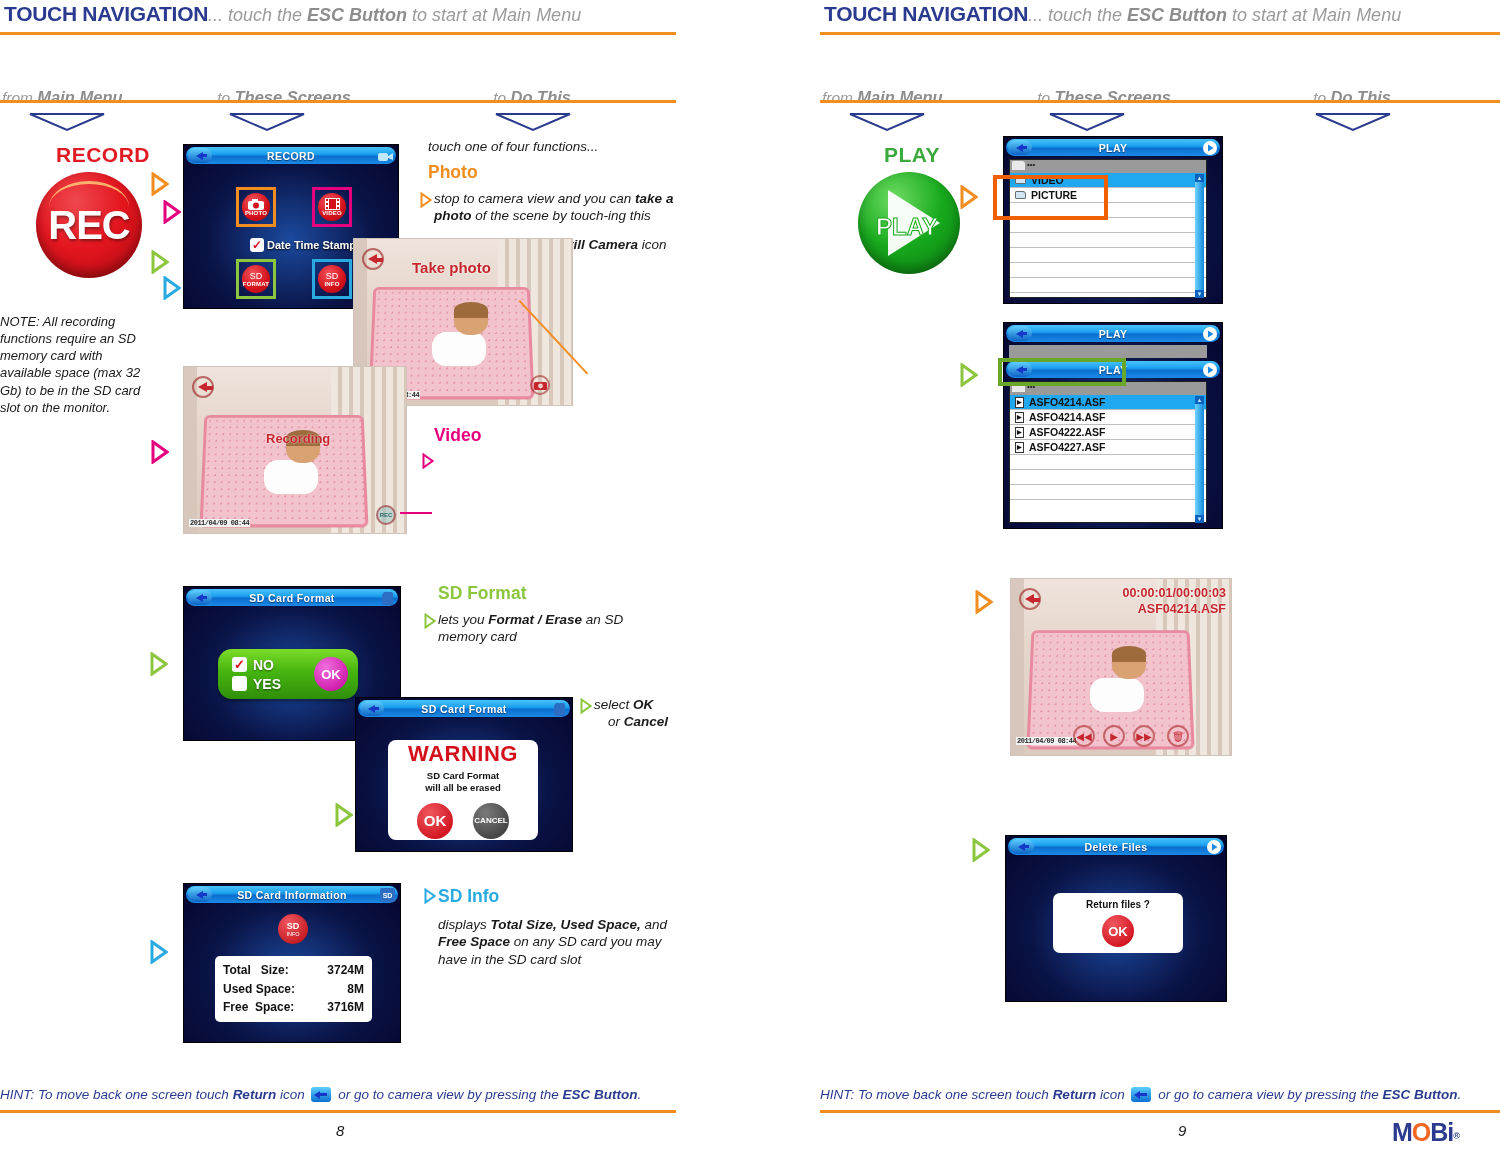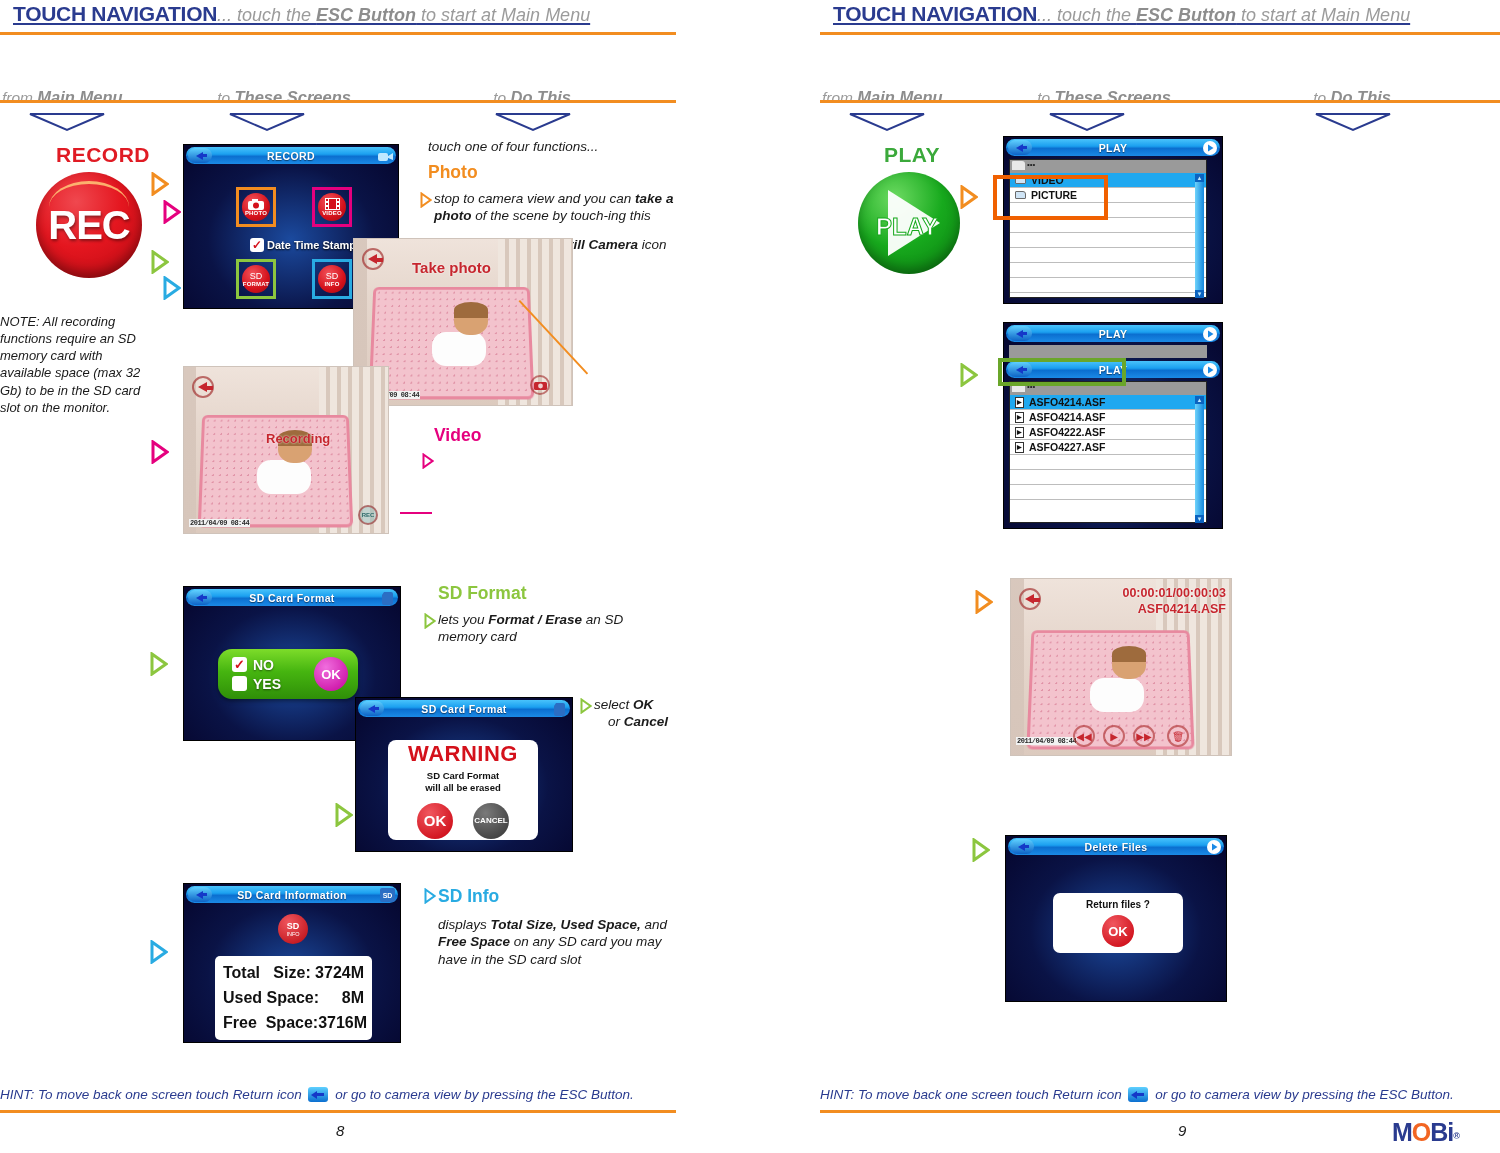--- a/index.html
+++ b/index.html
@@ -9,21 +9,21 @@
     font-family: "Liberation Sans", sans-serif;
     overflow: hidden;
     position: relative;
   }
   .page { position: absolute; top: 0; height: 1153px; }
   .page-left  { left: 0;   width: 700px; }
   .page-right { left: 820px; width: 680px; }
 
   
   .hdr-title { font-size: 21px; font-weight: bold; color: #2a3b8f;
-               letter-spacing: -0.3px; white-space: nowrap; padding-left: 13px; text-decoration: underline; }
+               letter-spacing: -0.3px; white-space: nowrap; padding-left: 4px; }
   .hdr-title .sub { font-weight: normal; font-style: italic; color: #9b9b9b;
                     font-size: 18px; letter-spacing: 0; }
   .hdr-title .sub b { color: #8d8d8d; font-weight: bold; font-style: italic; }
   .rule-orange { height: 3px; background: #f28d20; width: 100%; }
   .hdr-cols { position: relative; height: 52px; margin-top: 44px; }
   .hdr-col { position: absolute; font-style: italic; font-size: 15.5px; color: #9b9b9b; }
   .hdr-col b { color: #8d8d8d; font-size: 16.5px; }
   .chev { position: absolute; top: 24px; width: 78px; height: 20px; }
 
   
@@ -145,21 +145,21 @@
     background: radial-gradient(circle at 35% 28%, #7a7a7a, #333);
     display:flex;align-items:center;justify-content:center;color:#fff;font-weight:bold;font-size:8px;}
 
   
   .sdinfo-badge { position:absolute; width:30px;height:30px;border-radius:50%;
     background: radial-gradient(circle at 35% 28%, #f0565e, #b80910);
     display:flex;flex-direction:column;align-items:center;justify-content:center;color:#fff;}
   .sdinfo-badge b { font-size:9px; line-height:1; }
   .sdinfo-badge i { font-size:5.5px; font-style:normal; }
   .sdtable { position:absolute; background:#fff; border-radius:5px; padding:5px 8px; }
-  .sdtable .r { display:flex; justify-content:space-between; font-size:16px;
+  .sdtable .r { display:flex; justify-content:space-between; font-size:12px;
     font-weight:bold; color:#111; line-height:1.55; }
   .sdtable .r span:first-child { white-space:pre; }
 
   
   .plist { position:absolute; background:#fff; border:1px solid #222; }
   .plist .hdrrow { height:13px; background:#9a9a9a; position:relative; }
   .plist .hdrrow .fold { position:absolute; left:2px; top:1px; width:13px;height:9px;
     background:#e9e9e9; border-radius:1px 3px 0 0; }
   .plist .hdrrow .dots { position:absolute; left:17px; top:5px; font-size:8px; color:#222; line-height:0;}
   .plist .r { height:15px; border-bottom:1px solid #bdbdbd; display:flex; align-items:center;
@@ -190,21 +190,21 @@
   .txt b { font-weight:bold; font-style:italic; }
   .hd { position:absolute; font-weight:bold; font-size:17.5px; }
   .hd.orange { color:#f28d20; }
   .hd.pink   { color:#e5007e; }
   .hd.green  { color:#8cc63f; }
   .hd.blue   { color:#29abe2; }
   .note { position:absolute; font-style:italic; font-size:13px; color:#1a1a1a; line-height:1.32; }
 
   
   .hint { position:absolute; font-style:italic; font-size:13.5px; color:#2a3b8f; white-space:nowrap; }
-  .hint b { font-weight:normal; font-style:italic; }
+  .hint b { font-weight:bold; font-style:italic; }
   .hint .ricon { display:inline-block; width:20px;height:15px;
     background:linear-gradient(180deg,#5ed0ff,#0b6fd0); border-radius:3px; position:relative;
     vertical-align:-3px; margin:0 3px; }
   .hint .ricon:before { content:""; position:absolute; left:3px; top:4px; width:0;height:0;
     border-top:4px solid transparent;border-bottom:4px solid transparent;border-right:6px solid #1538c8;}
   .hint .ricon:after { content:""; position:absolute; left:8px; top:6px; width:8px;height:3px;background:#1538c8;}
   .pgnum { position:absolute; font-style:italic; font-size:15px; color:#1a1a1a; }
   .logo { position:absolute; font-weight:bold; font-size:25px; color:#2a3b8f; letter-spacing:-1px; }
   .logo .o { color:#f26522; }
   .logo .reg { font-size:9px; vertical-align:2px; }
@@ -361,21 +361,21 @@
   <div class="arrow-line" style="left:520px;top:300px;width:100px;transform:rotate(47deg);"></div>
 
   <div class="hd pink" style="left:434px;top:425px;">Video</div>
   <svg class="ptr" style="left:422px;top:453px;width:12px;height:16px;" viewBox="0 0 12 16">
       <polygon points="1.5,1.5 10.5,8 1.5,14.5" fill="none" stroke="#e5007e" stroke-width="2"></polygon>
     </svg>
 
   <svg class="ptr" style="left:151px;top:440px;width:18px;height:24px;" viewBox="0 0 18 24">
       <polygon points="2,2 16,12 2,22" fill="none" stroke="#e5007e" stroke-width="3"></polygon>
     </svg>
-  <div class="cam" style="left:183px;top:366px;width:206px;height:168px;">
+  <div class="cam" style="left:183px;top:366px;width:224px;height:168px;">
     <div class="crib"></div>
     <div class="slats"></div>
     <div class="mattress"></div>
     <div class="baby-body"></div>
     <div class="baby-head"></div>
     <div class="baby-hair"></div>
     <div class="ovl-red" style="left:82px;top:64px;font-size:13px;">Recording</div>
     <div class="ret-circ" style="left:8px;top:9px;">
       <div class="ar"></div>
         <div class="tail"></div>

